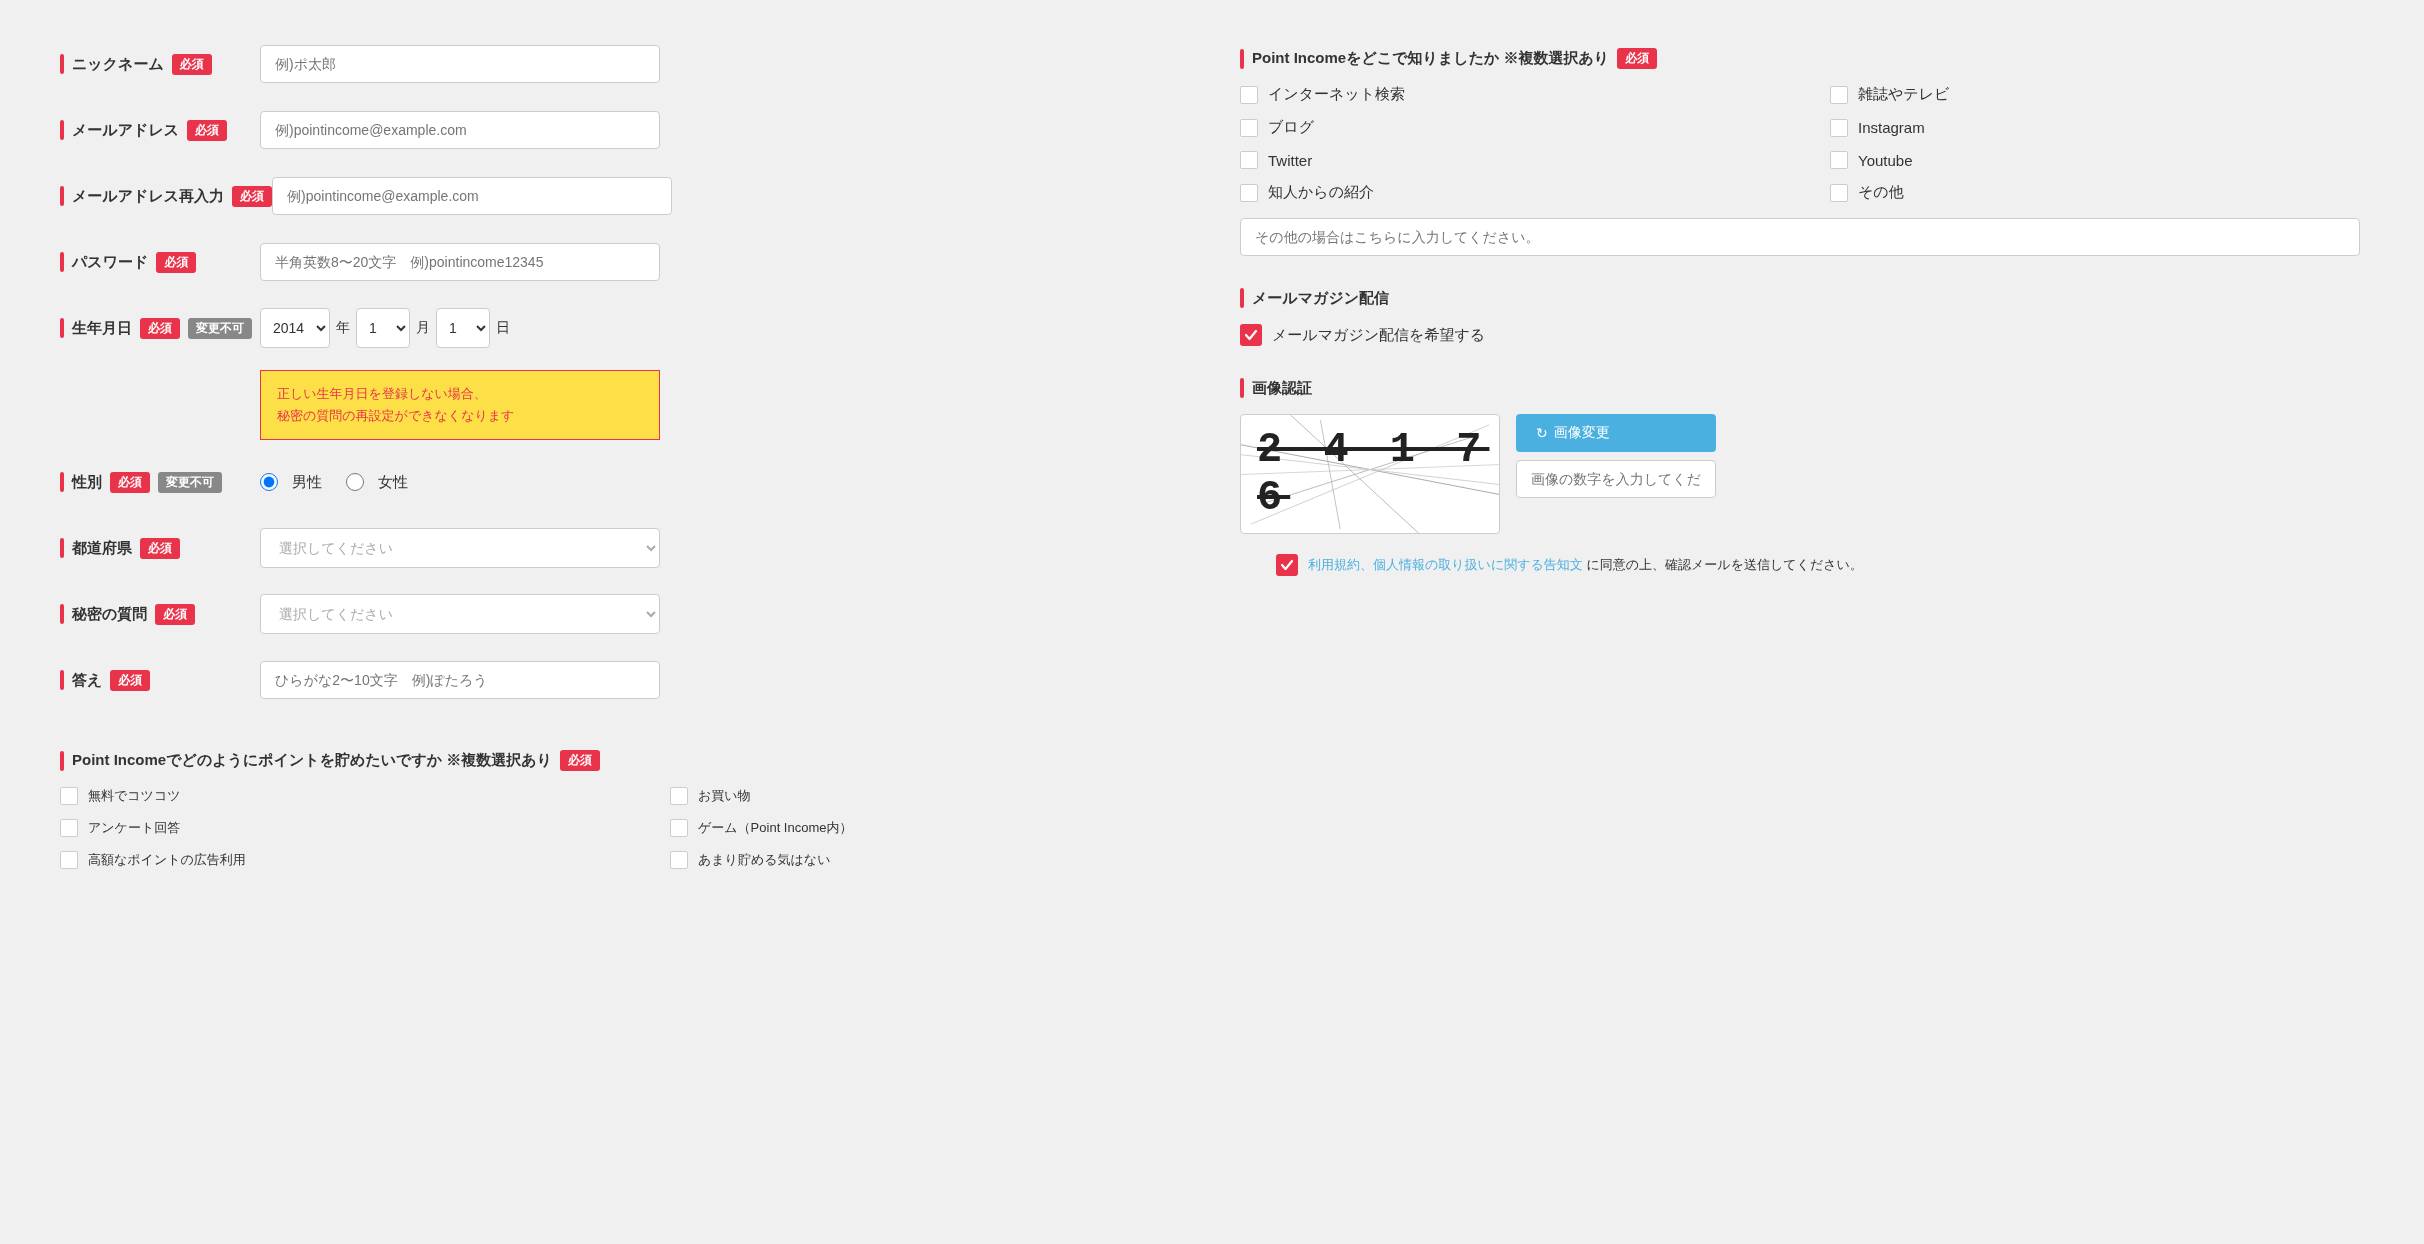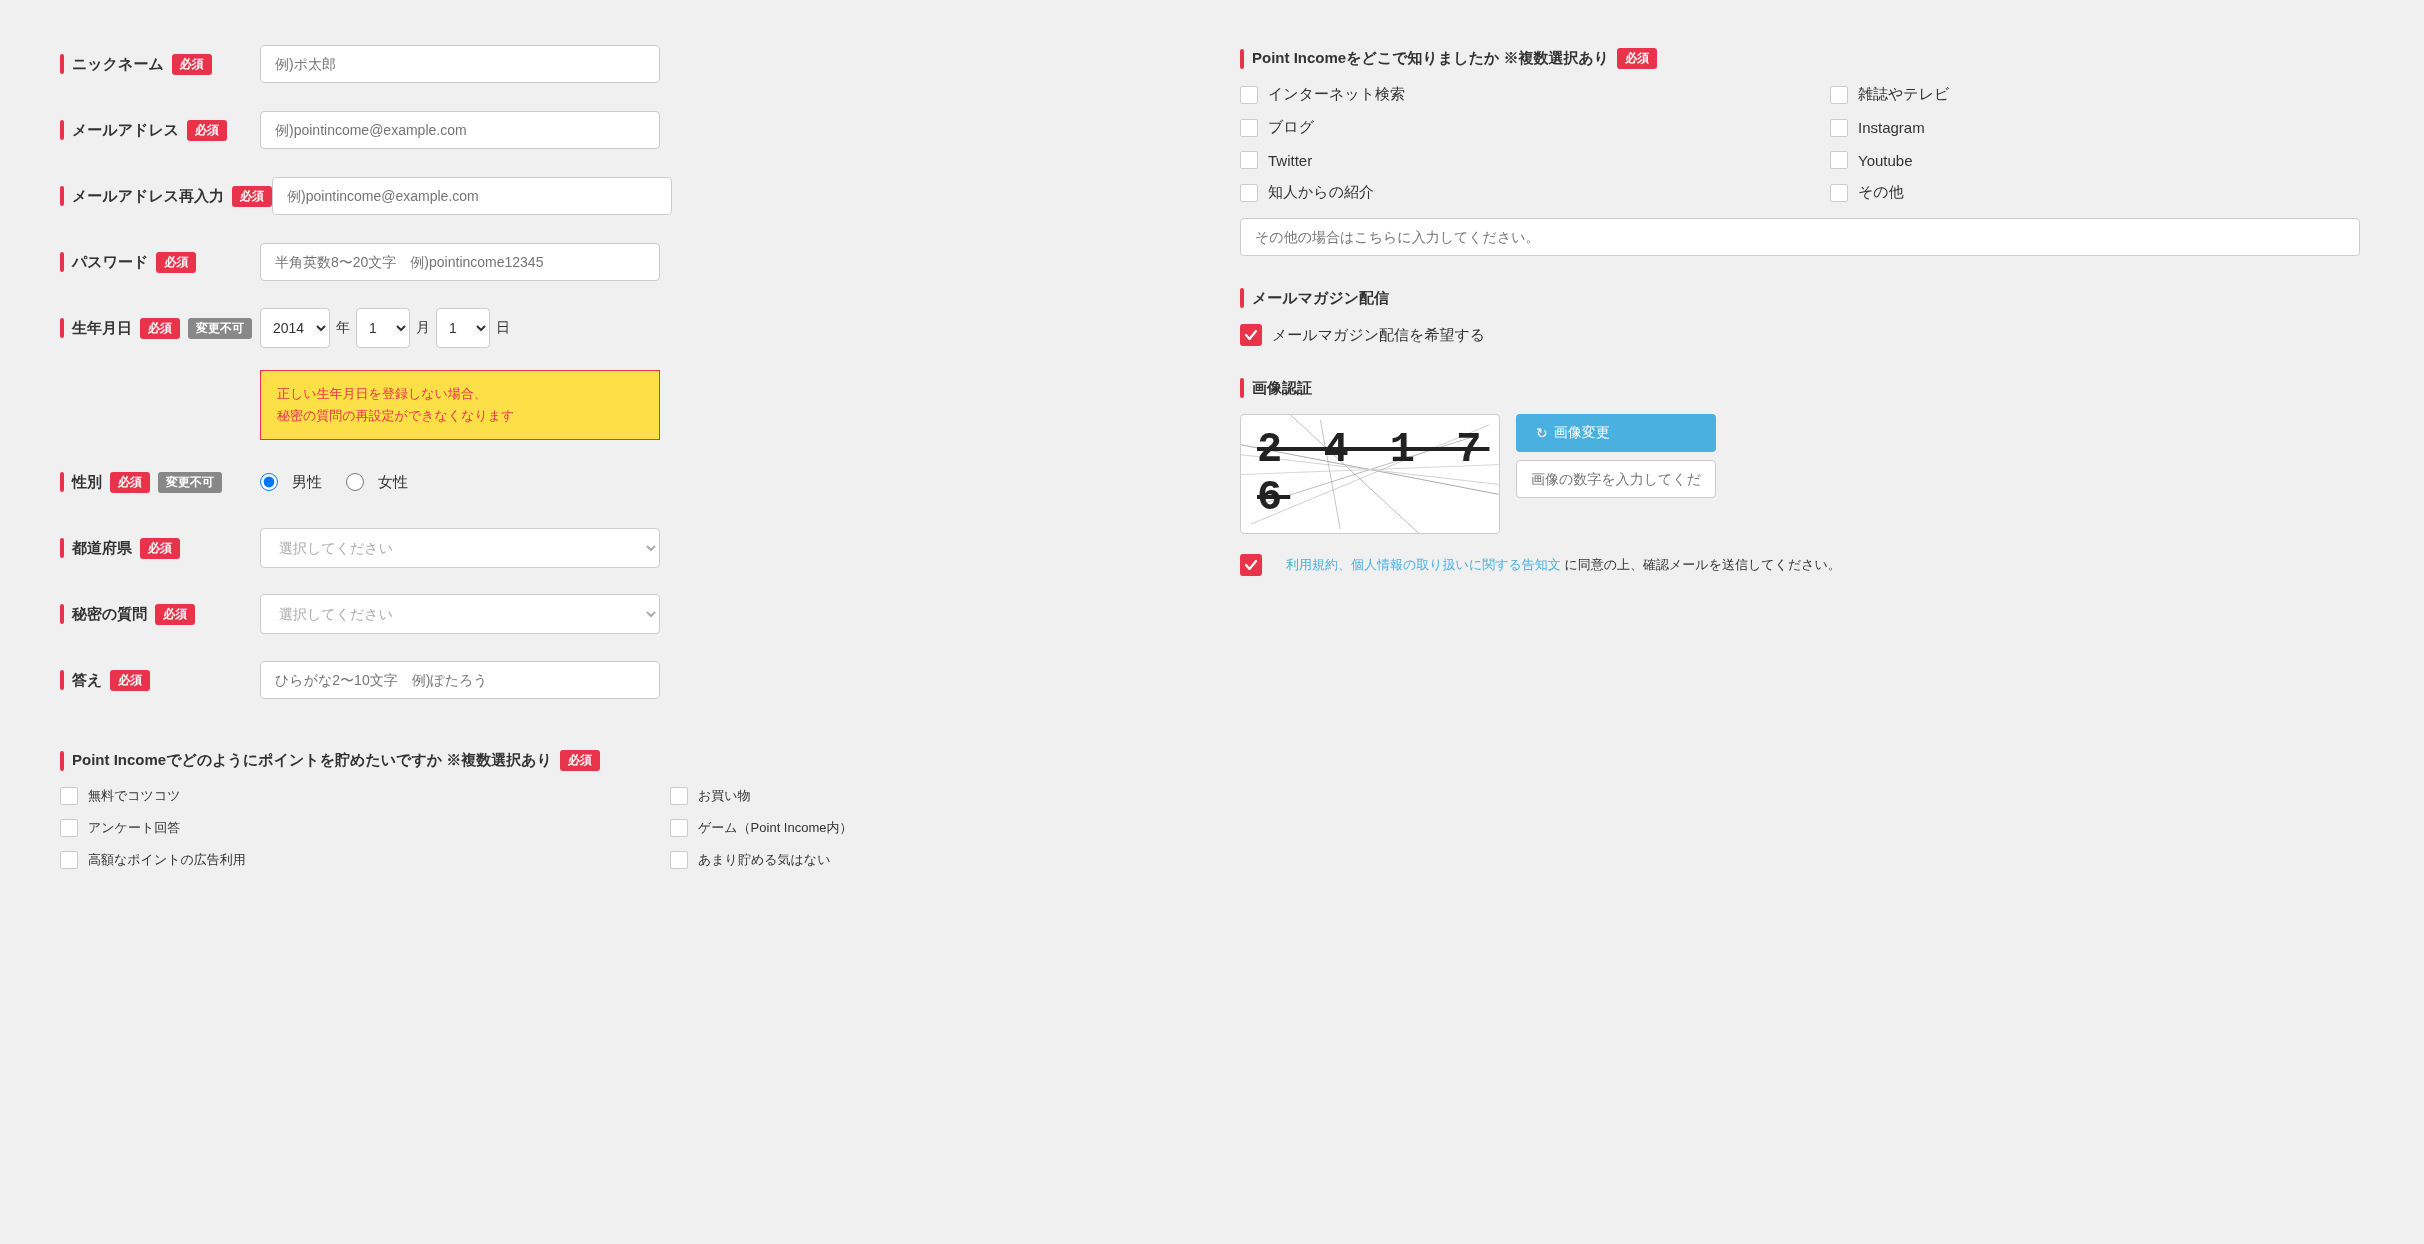--- a/index.html
+++ b/index.html
@@ -270,24 +270,25 @@
       border-radius: 4px;
       background: #fff;
       font-size: 14px;
       color: #aaa;
       width: 200px;
     }
 
     .terms-row {
       display: flex;
       align-items: center;
-      gap: 24px;
+      gap: 10px;
       margin-bottom: 24px;
       font-size: 13px;
       color: #333;
+      margin-left: 36px;
     }
     .terms-link {
       color: #4ab0e0;
       text-decoration: none;
     }
 
     .submit-btn {
       background: #4ab0e0;
       color: #fff;
       border: 3px solid #e8334a;

